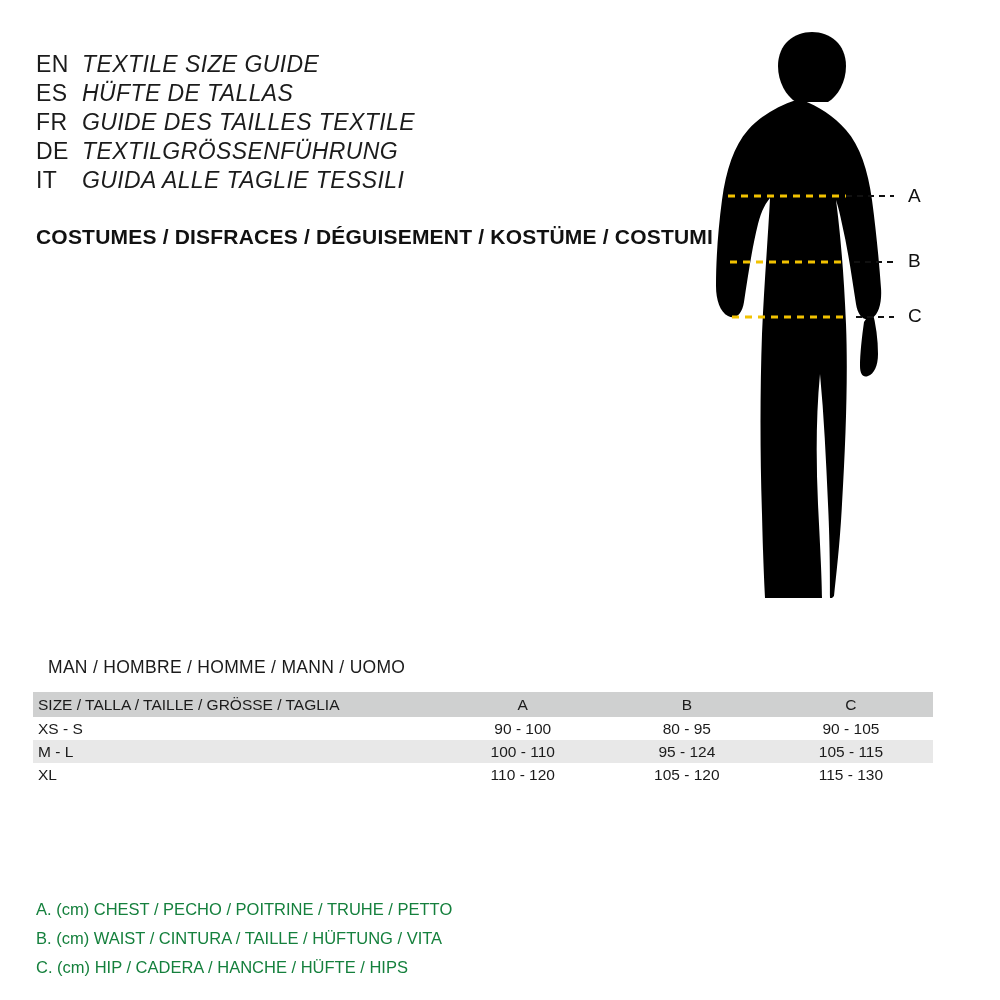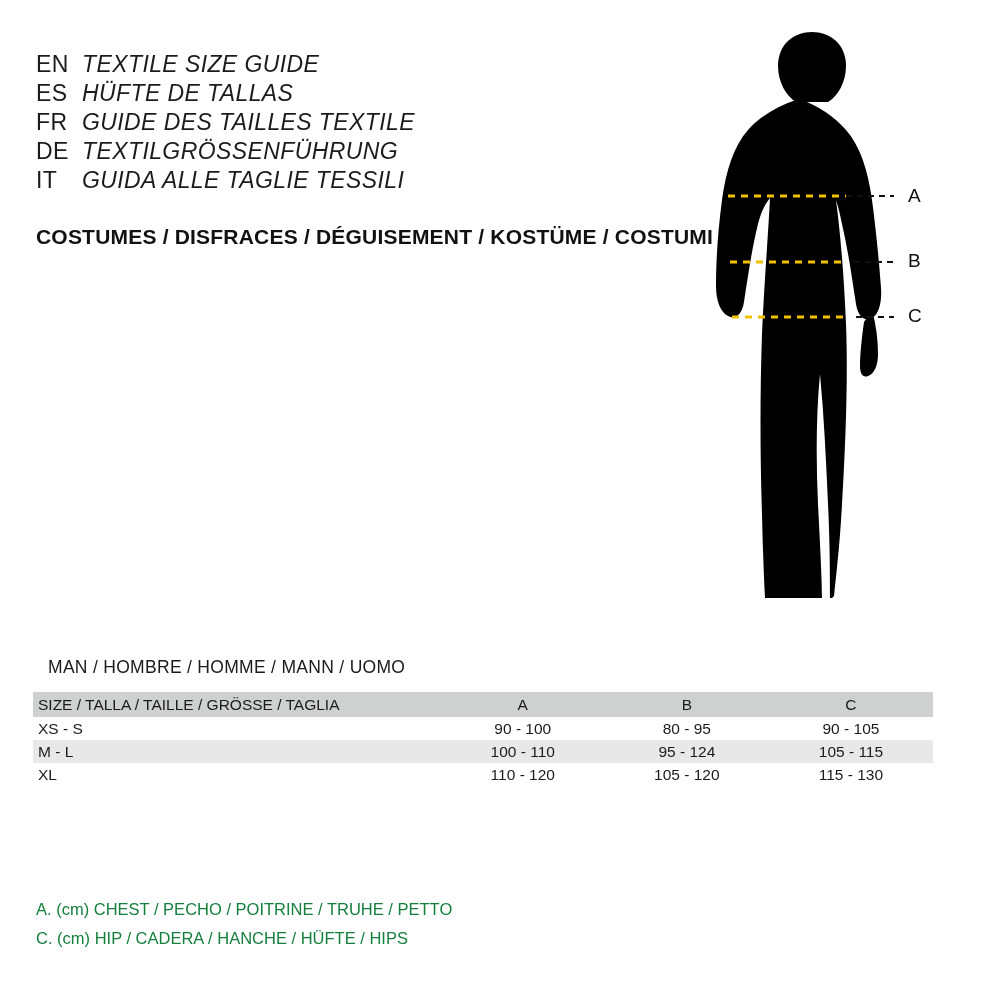--- a/index.html
+++ b/index.html
@@ -231,14 +231,15 @@
       <td class="col-size">XL</td>
       <td class="col-meas">110 - 120</td>
       <td class="col-meas">105 - 120</td>
       <td class="col-meas">115 - 130</td>
     </tr>
   </tbody>
 </table>
 
 <div class="footnotes">
   <div class="footnote-line">A. (cm) CHEST / PECHO / POITRINE / TRUHE / PETTO</div>
+  <div class="footnote-line">B. (cm) WAIST / CINTURA / TAILLE / HÜFTUNG / VITA</div>
   <div class="footnote-line">C. (cm) HIP / CADERA / HANCHE / HÜFTE / HIPS</div>
 </div>
 
 </body></html>

